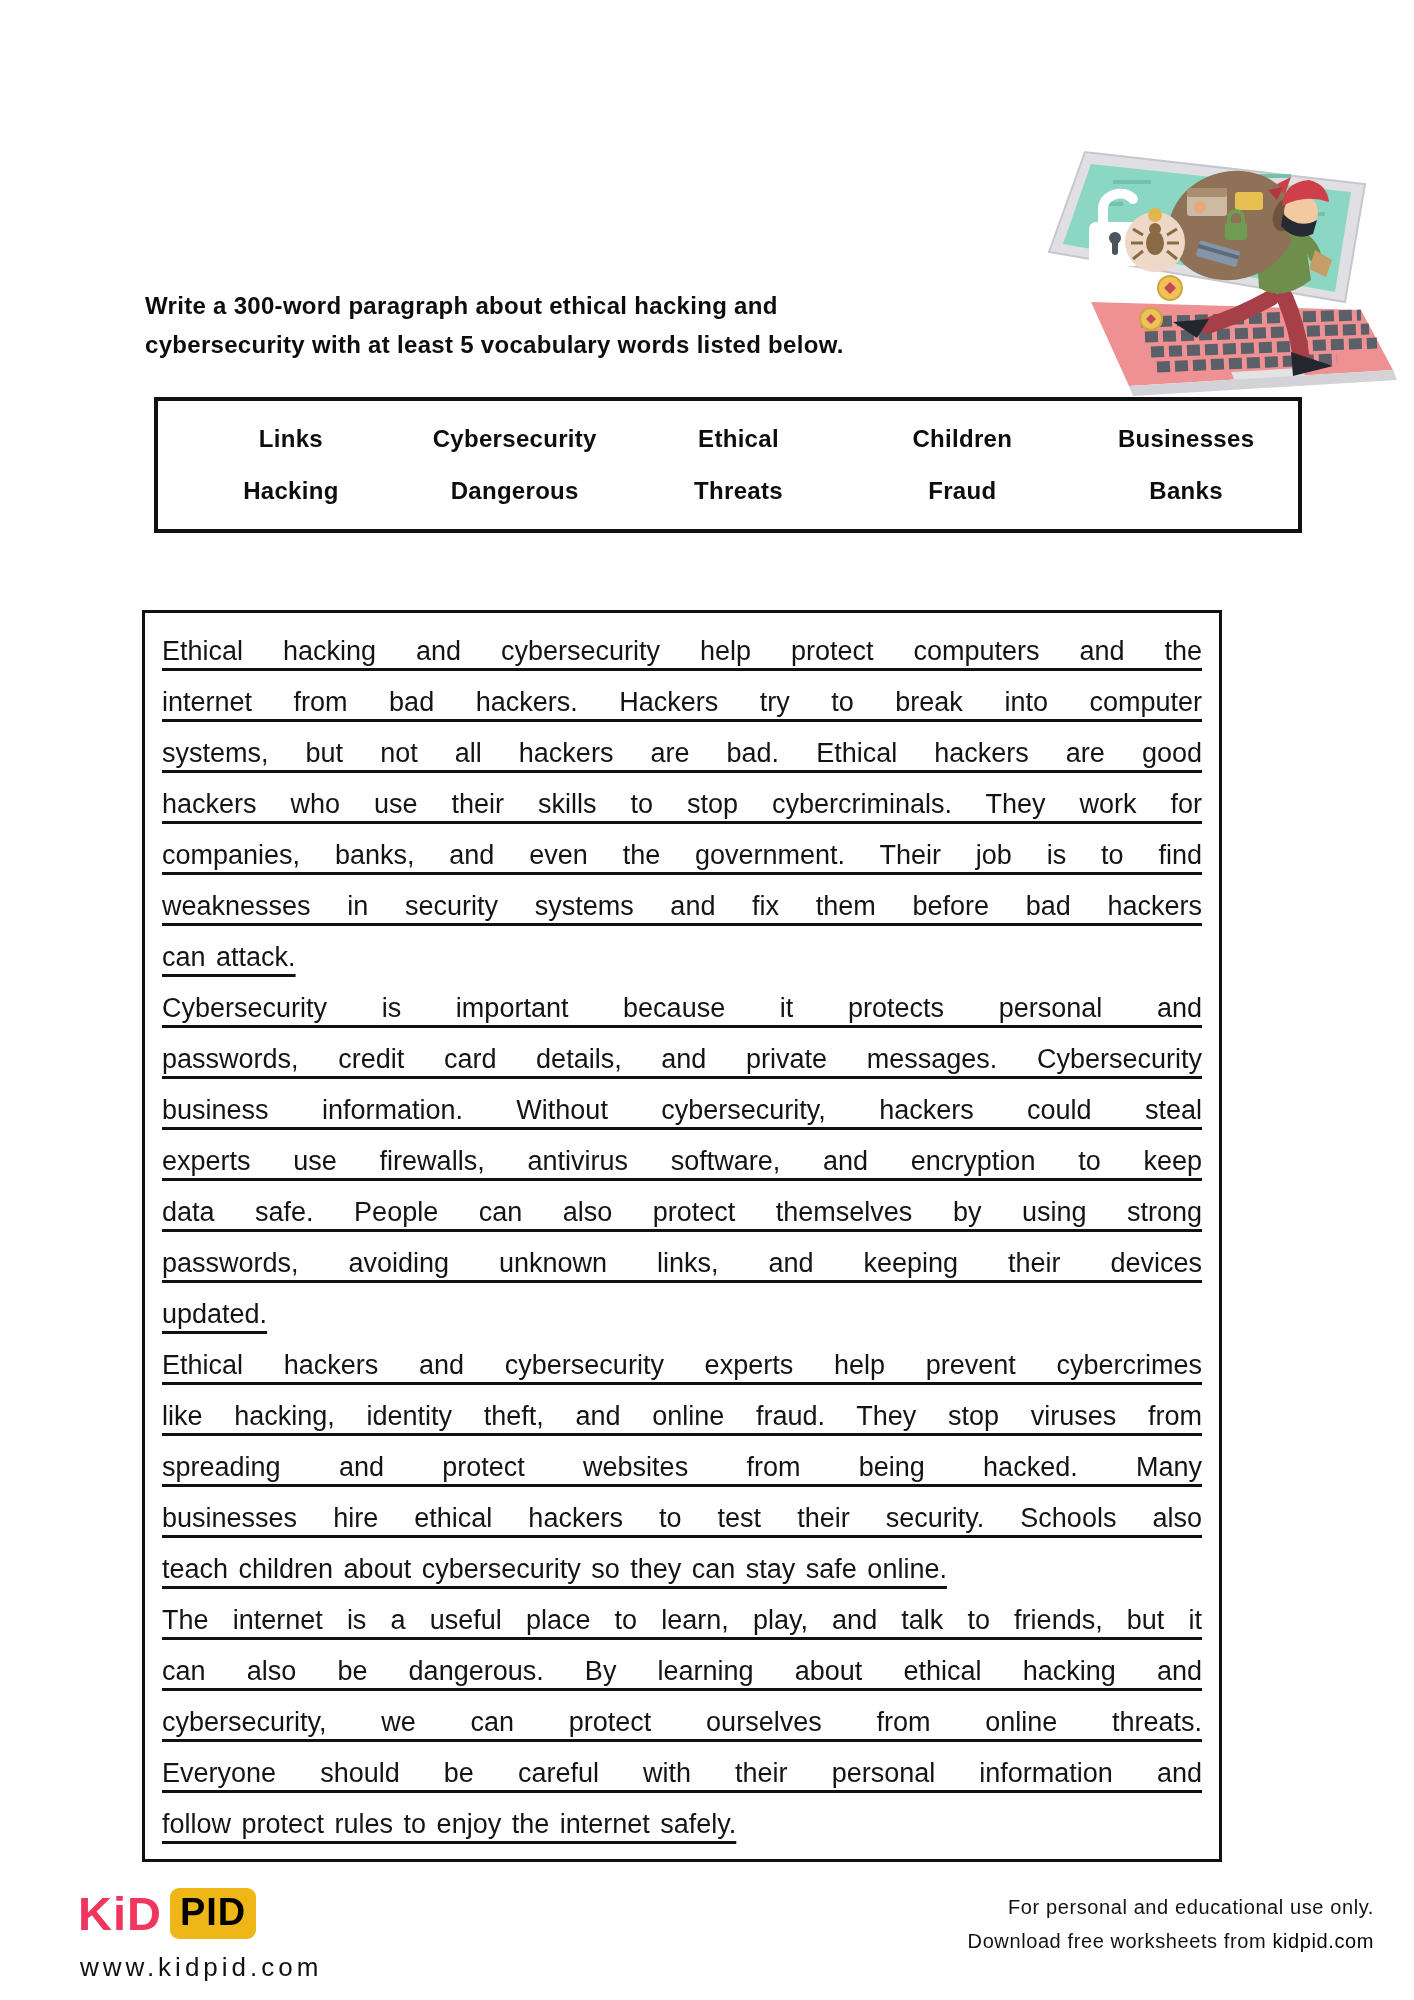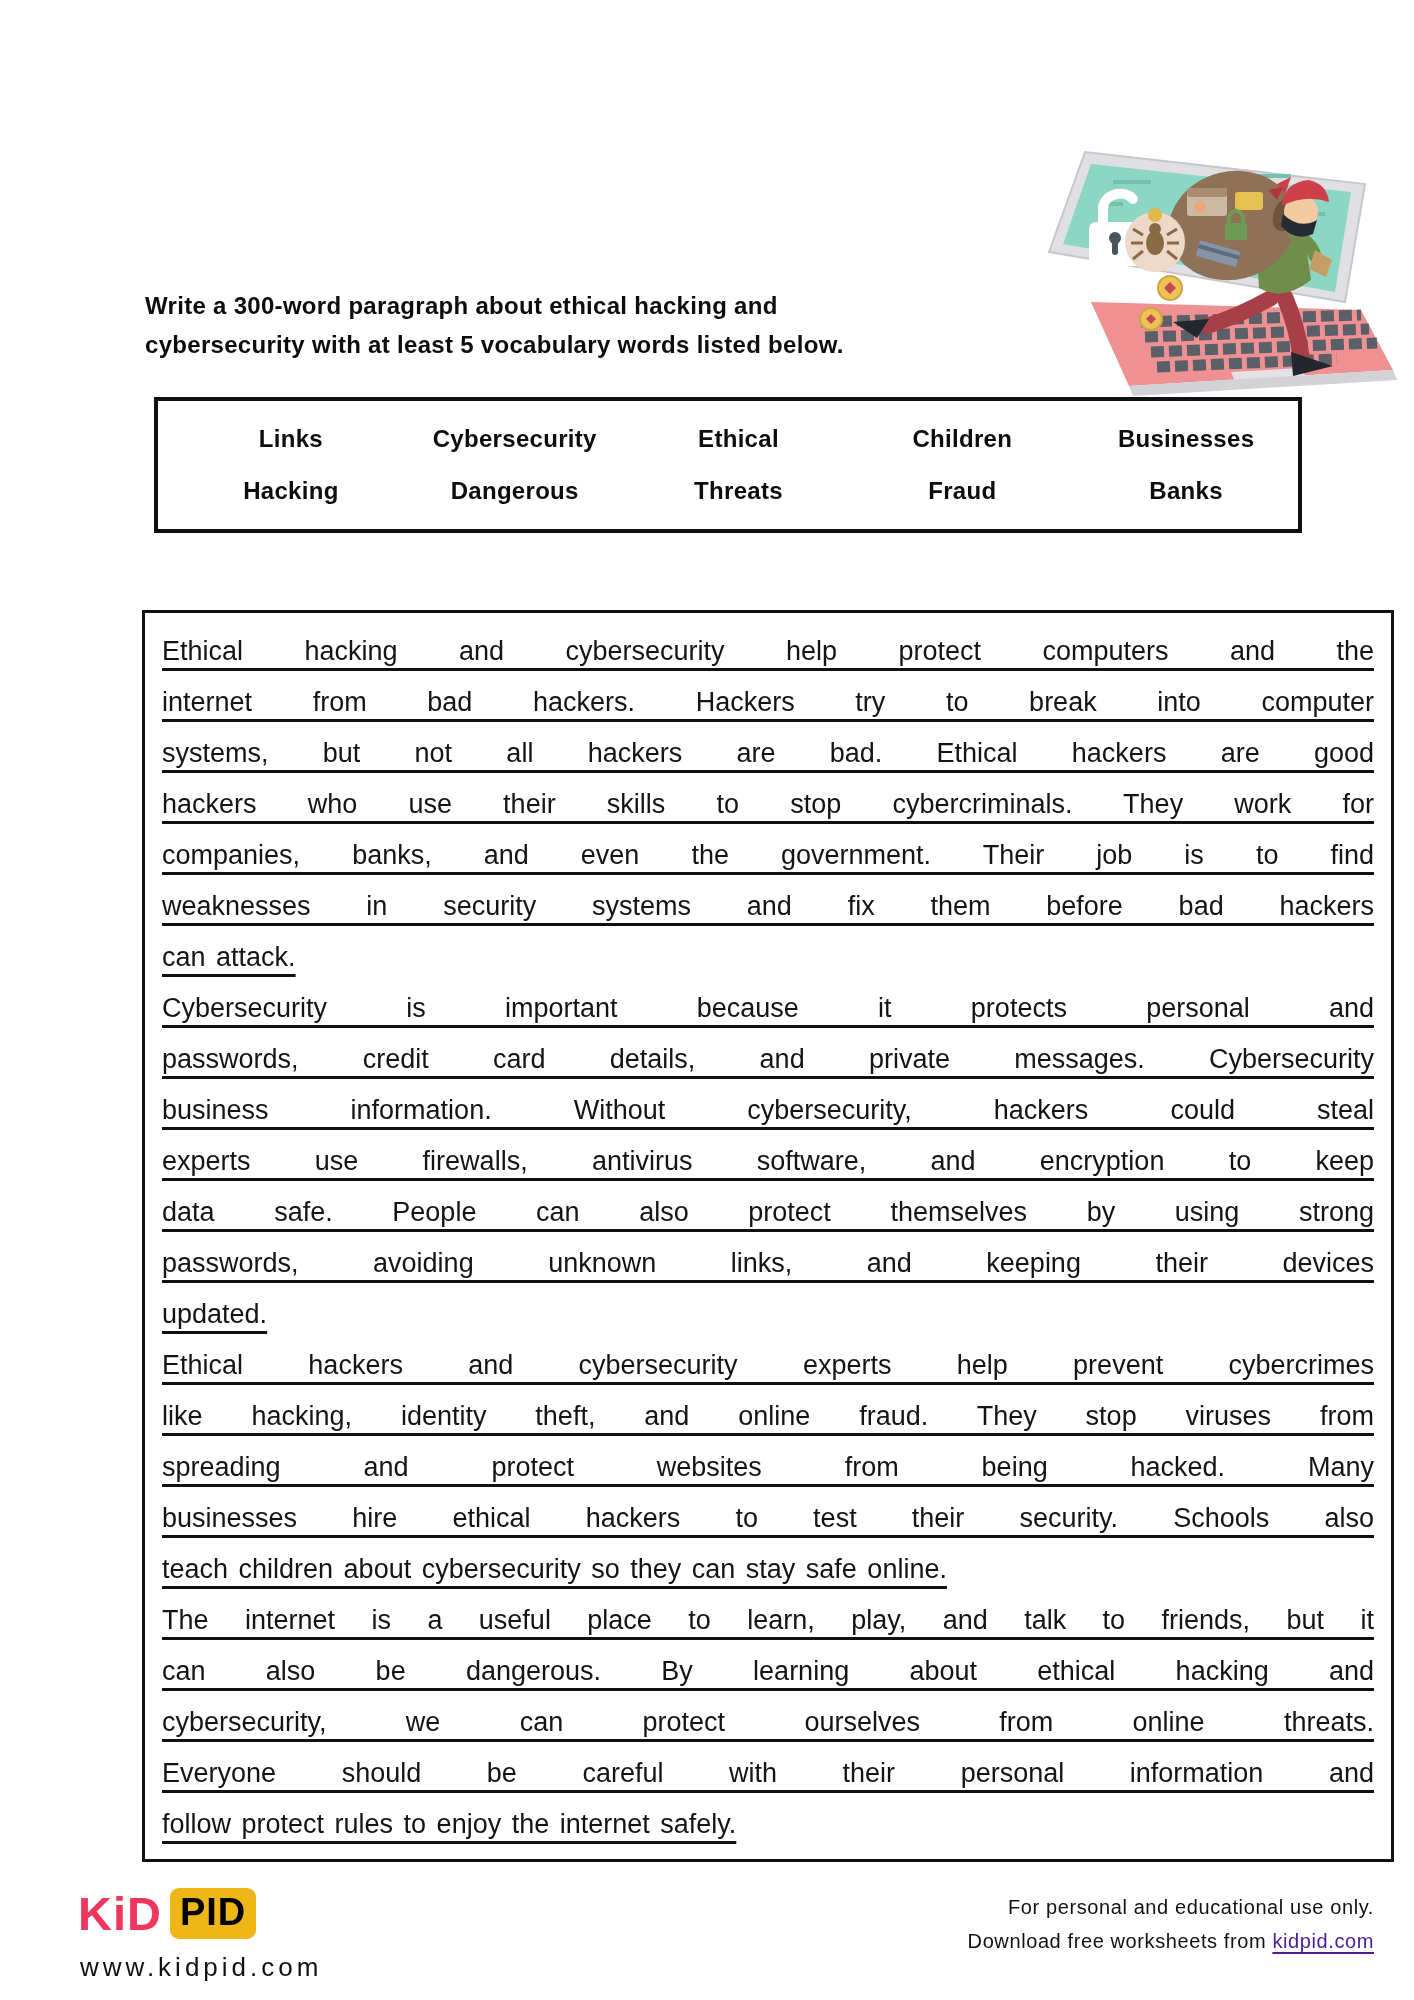--- a/index.html
+++ b/index.html
@@ -59,21 +59,21 @@
     text-align: center;
     font-size: 24px;
     font-weight: bold;
     color: #0d0d0d;
     letter-spacing: 0.3px;
   }
   
   .essay-box {
     position: absolute;
     left: 142px; top: 610px;
-    width: 1252px; height: 1252px;
+    width: 1080px; height: 1252px;
     border: 3px solid #111111;
     box-sizing: border-box;
     padding: 13px 17px 10px 17px;
   }
   .essay-line {
     font-size: 27px;
     line-height: 51px;
     height: 51px;
     color: #141414;
     word-spacing: 3px;
@@ -124,23 +124,22 @@
   .footer-note {
     position: absolute;
     right: 40px; top: 1890px;
     text-align: right;
     font-size: 20px;
     line-height: 34px;
     letter-spacing: 0.6px;
     color: #111111;
   }
   .footer-note .link {
-    text-decoration: underline;
     text-underline-offset: 4px;
-    color: #4c1d95;
+    color: #000000;
   }
 </style>
 </head>
 <body>
 
 <div class="page">
 
 
   <div class="illustration">
     <svg viewBox="0 0 360 268" xmlns="http://www.w3.org/2000/svg">

